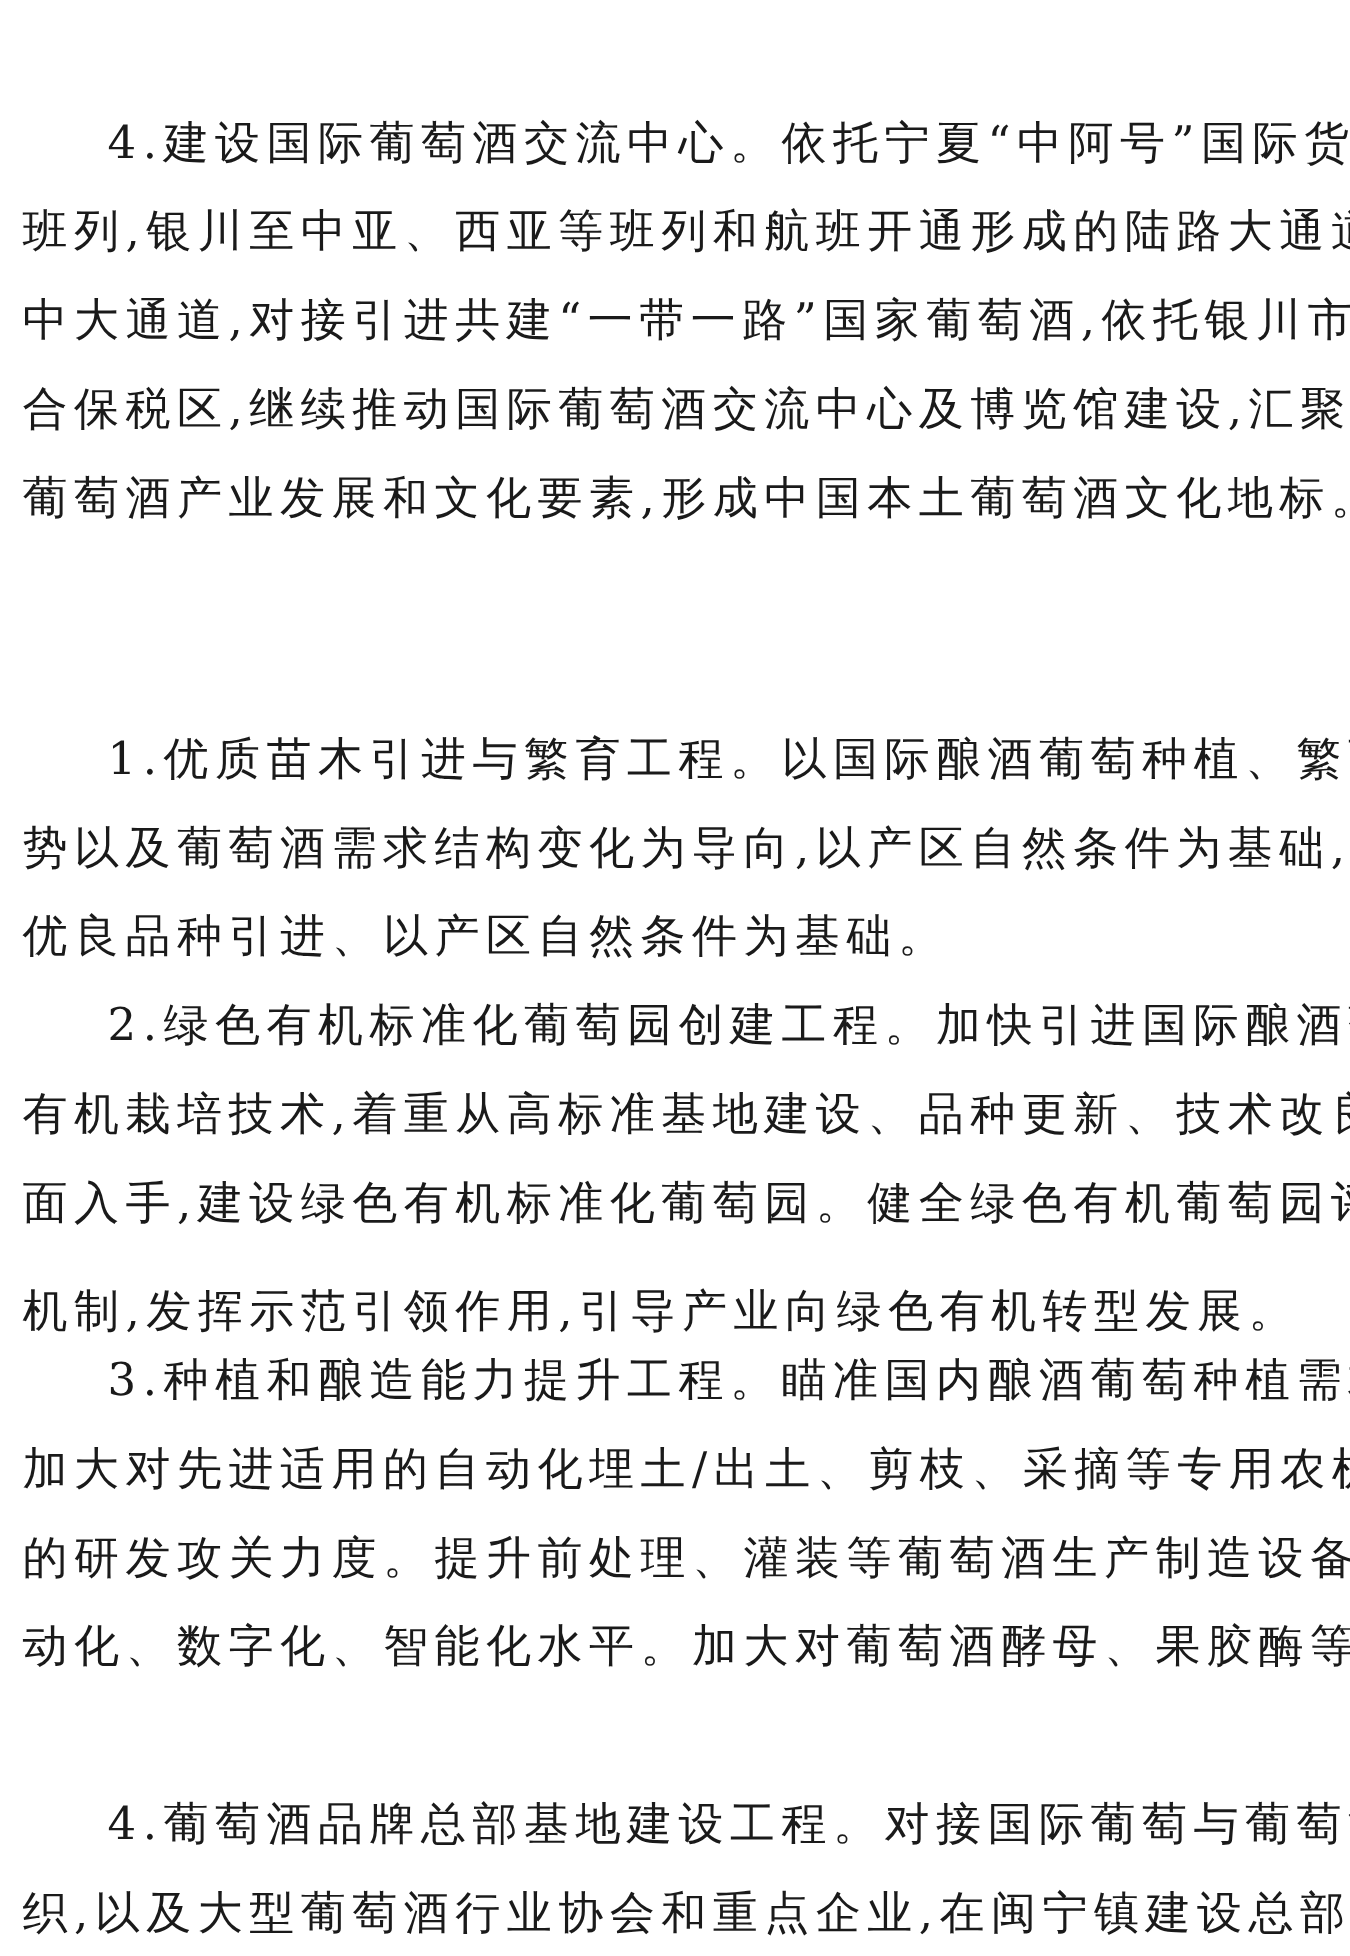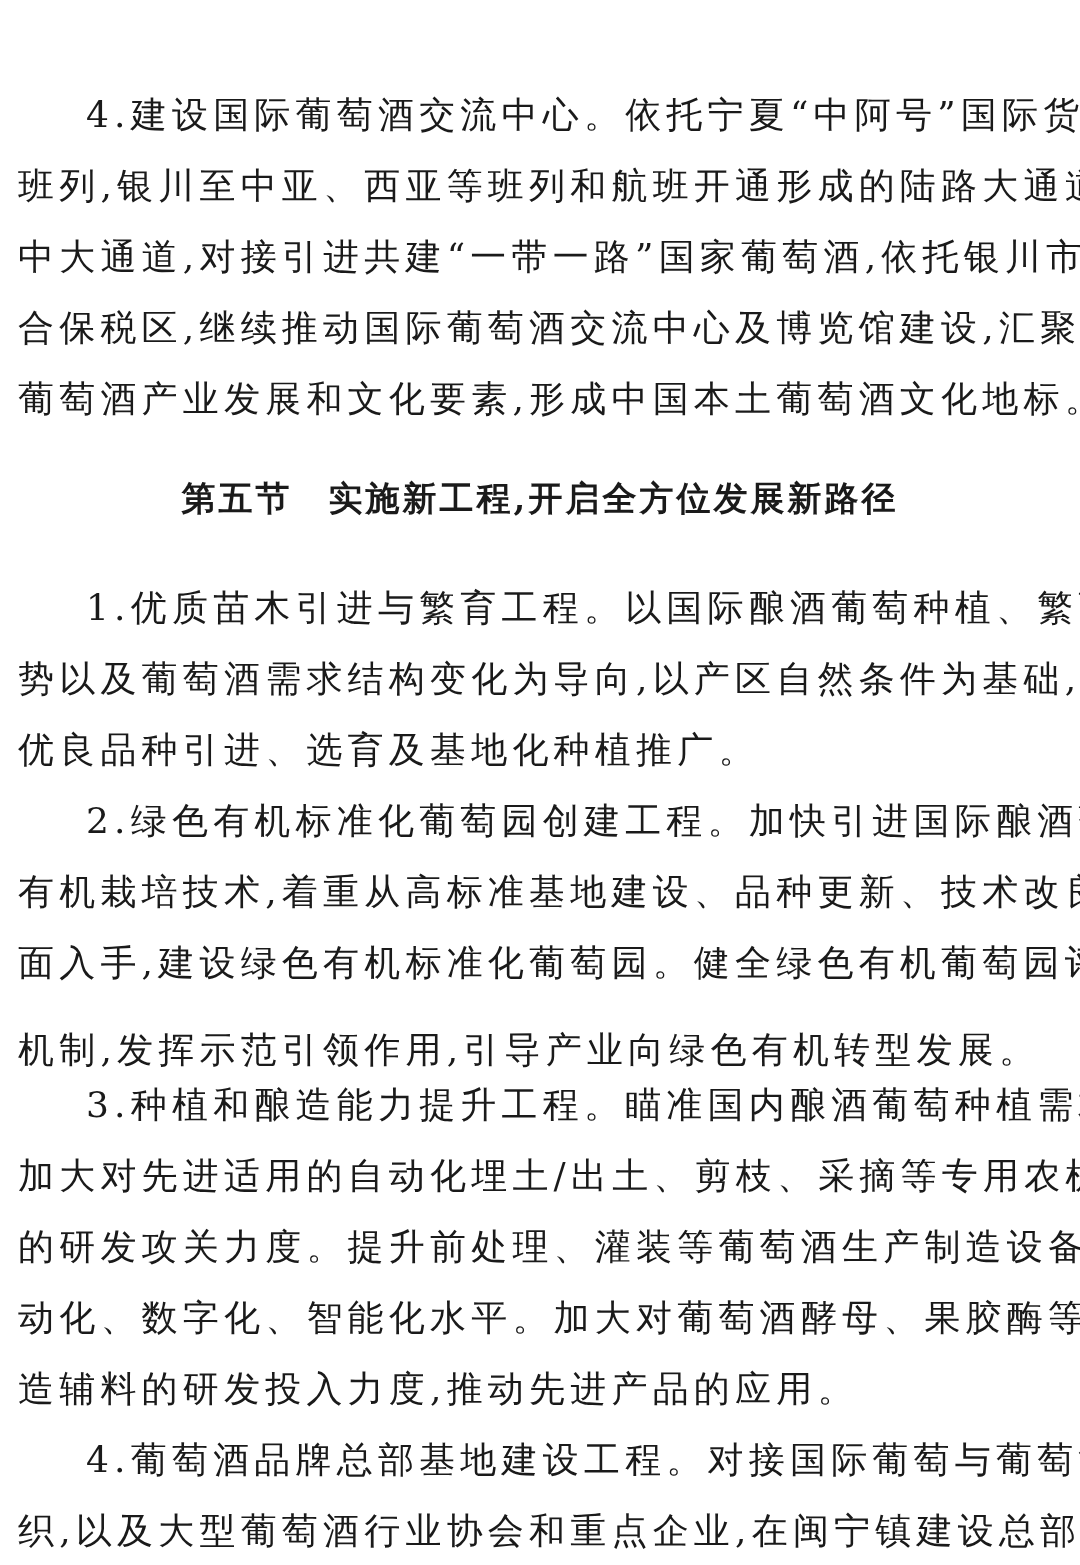--- a/index.html
+++ b/index.html
@@ -61,35 +61,31 @@
 
 <div class="page">
 
 
   <div class="line indent" style="top:85px">4.建设国际葡萄酒交流中心。依托宁夏“中阿号”国际货运</div>
   <div class="line" style="top:156px">班列,银川至中亚、西亚等班列和航班开通形成的陆路大通道、空</div>
   <div class="line" style="top:227px">中大通道,对接引进共建“一带一路”国家葡萄酒,依托银川市综</div>
   <div class="line" style="top:298px">合保税区,继续推动国际葡萄酒交流中心及博览馆建设,汇聚世界</div>
   <div class="line last" style="top:369px">葡萄酒产业发展和文化要素,形成中国本土葡萄酒文化地标。</div>
 
-  <div class="heading">
-    <span class="sec-no">第五节</span><span>实施新工程,开启全方位发展新路径</span>
-  </div>
 
   <div class="line indent" style="top:578px">1.优质苗木引进与繁育工程。以国际酿酒葡萄种植、繁育趋</div>
   <div class="line" style="top:649px">势以及葡萄酒需求结构变化为导向,以产区自然条件为基础,加快</div>
-  <div class="line last" style="top:720px">优良品种引进、选育及基地化种植推广。</div>
+  <div class="line last" style="top:720px">优良品种引进、以产区自然条件为基础。</div>
 
   <div class="line indent" style="top:791px">2.绿色有机标准化葡萄园创建工程。加快引进国际酿酒葡萄</div>
   <div class="line" style="top:862px">有机栽培技术,着重从高标准基地建设、品种更新、技术改良等方</div>
   <div class="line" style="top:933px">面入手,建设绿色有机标准化葡萄园。健全绿色有机葡萄园评选</div>
   <div class="line last" style="top:1020px">机制,发挥示范引领作用,引导产业向绿色有机转型发展。</div>
 
   <div class="line indent" style="top:1075px">3.种植和酿造能力提升工程。瞄准国内酿酒葡萄种植需求,</div>
   <div class="line" style="top:1146px">加大对先进适用的自动化埋土/出土、剪枝、采摘等专用农机装备</div>
   <div class="line" style="top:1217px">的研发攻关力度。提升前处理、灌装等葡萄酒生产制造设备的自</div>
   <div class="line" style="top:1288px">动化、数字化、智能化水平。加大对葡萄酒酵母、果胶酶等关键酿</div>
-  <div class="line last" style="top:1359px">造辅料的研发投入力度,推动先进产品的应用。</div>
 
   <div class="line indent" style="top:1430px">4.葡萄酒品牌总部基地建设工程。对接国际葡萄与葡萄酒组</div>
   <div class="line" style="top:1501px">织,以及大型葡萄酒行业协会和重点企业,在闽宁镇建设总部基</div>
 
 </div>
 
 </body></html>

